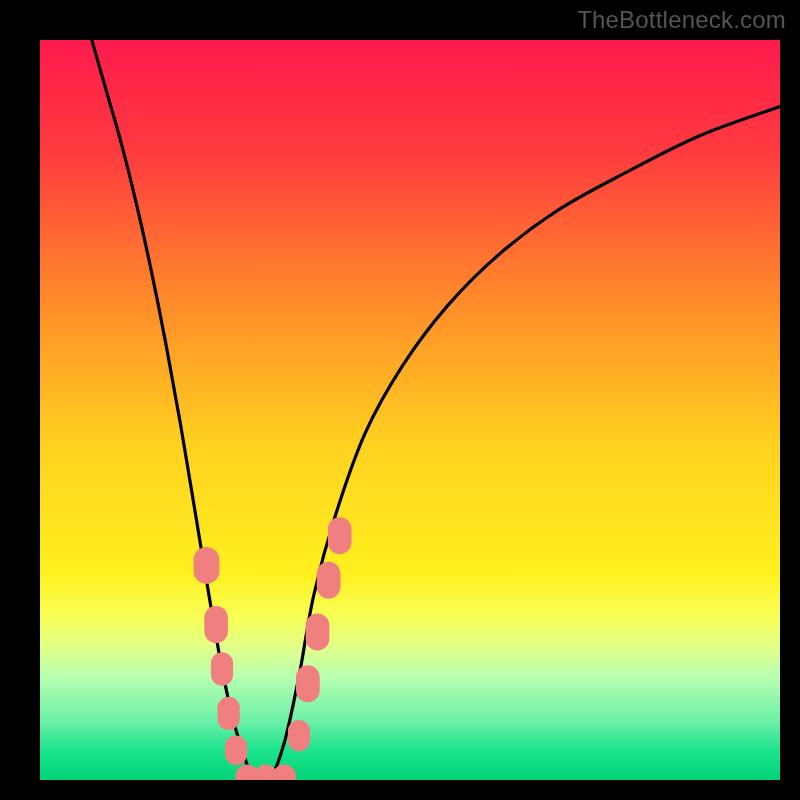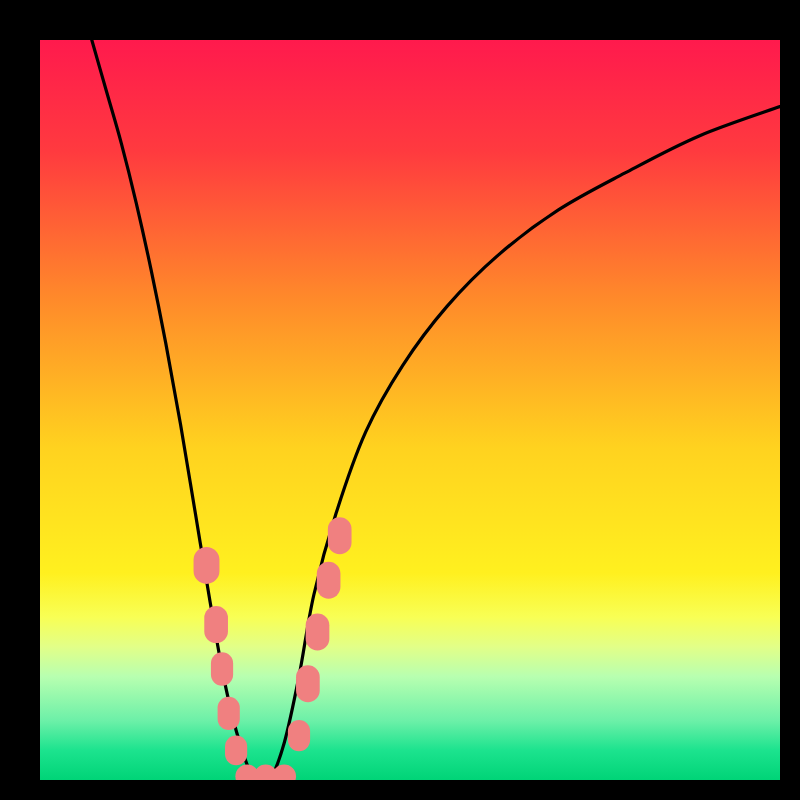--- a/index.html
+++ b/index.html
@@ -90,13 +90,14 @@
           <rect x="232.36" y="724.4599999999999" width="23.68" height="23.68" rx="11.84" ry="11.84" fill="#f08080"></rect>
           <rect x="247.9" y="680.0600000000001" width="22.2" height="31.080000000000002" rx="11.1" ry="11.1" fill="#f08080"></rect>
           <rect x="256.0400000000001" y="625.3" width="23.68" height="37" rx="11.84" ry="11.84" fill="#f08080"></rect>
           <rect x="265.66" y="573.5" width="23.68" height="37" rx="11.84" ry="11.84" fill="#f08080"></rect>
           <rect x="276.76000000000005" y="521.7" width="23.68" height="37" rx="11.84" ry="11.84" fill="#f08080"></rect>
           <rect x="287.86000000000007" y="477.29999999999995" width="23.68" height="37" rx="11.84" ry="11.84" fill="#f08080"></rect>
         </g>
     </svg>
   </div>
 
+  <div class="watermark">TheBottleneck.com</div>
 </div>
 
 </body></html>

